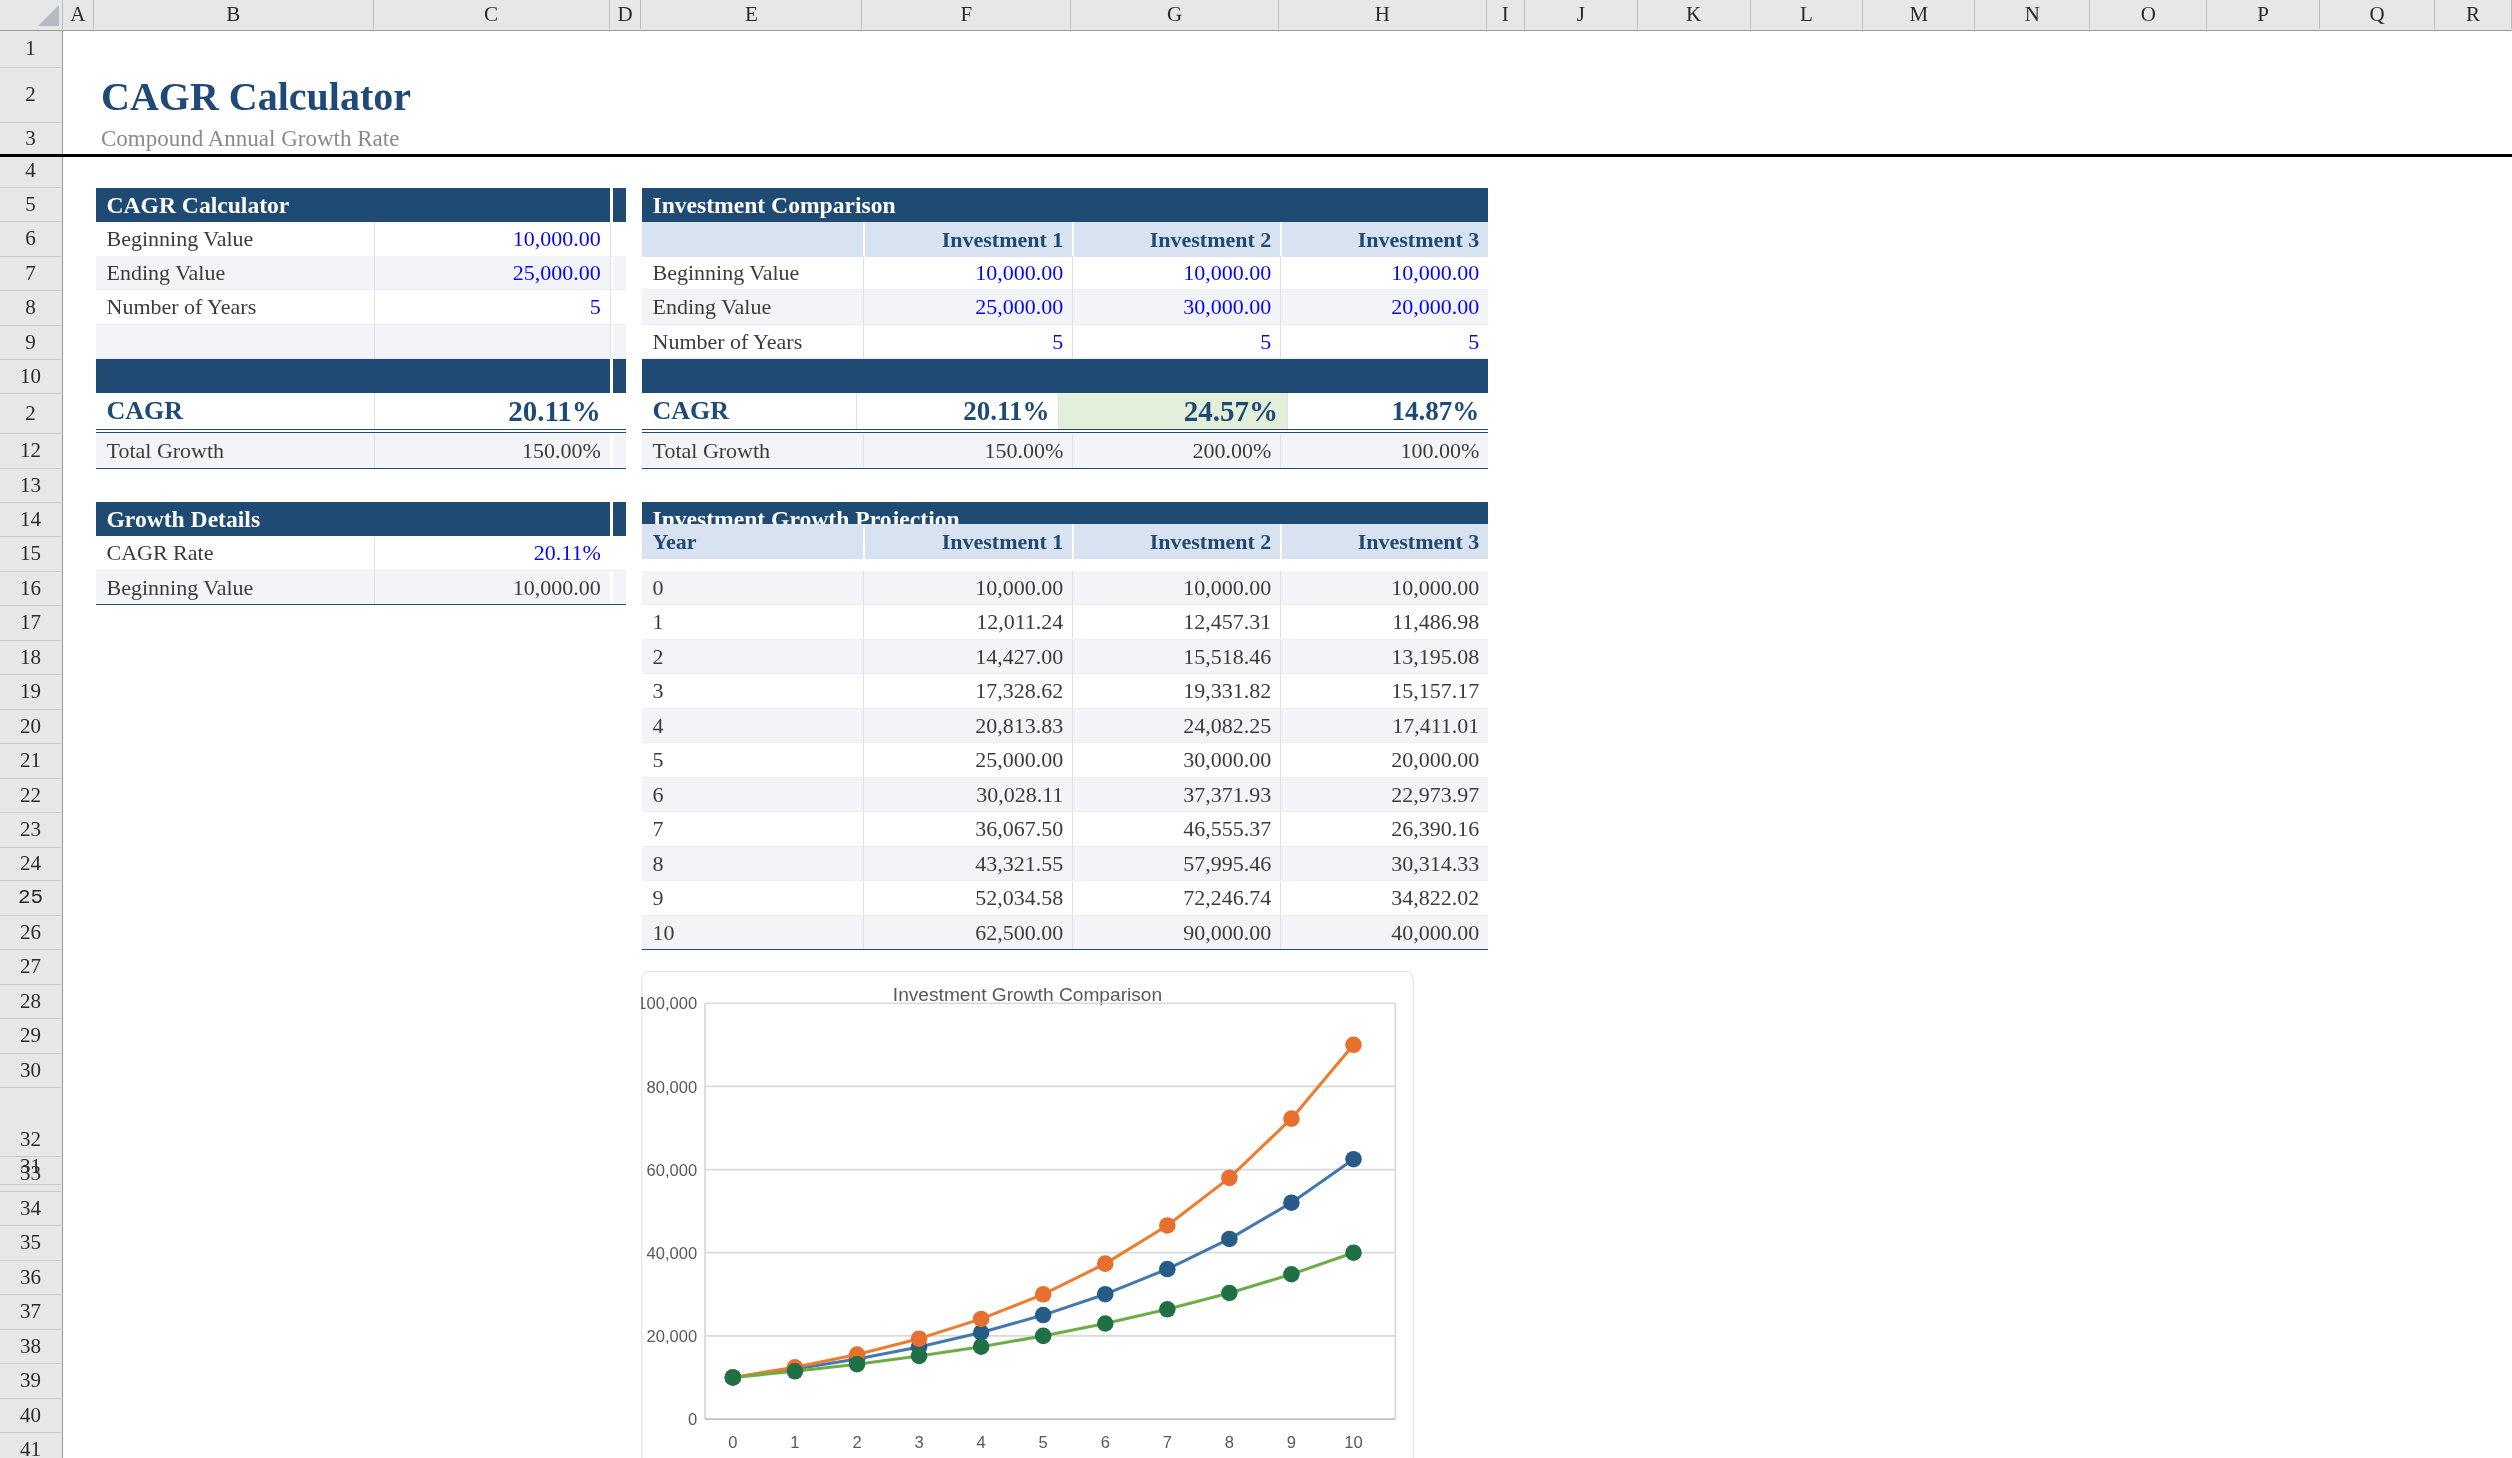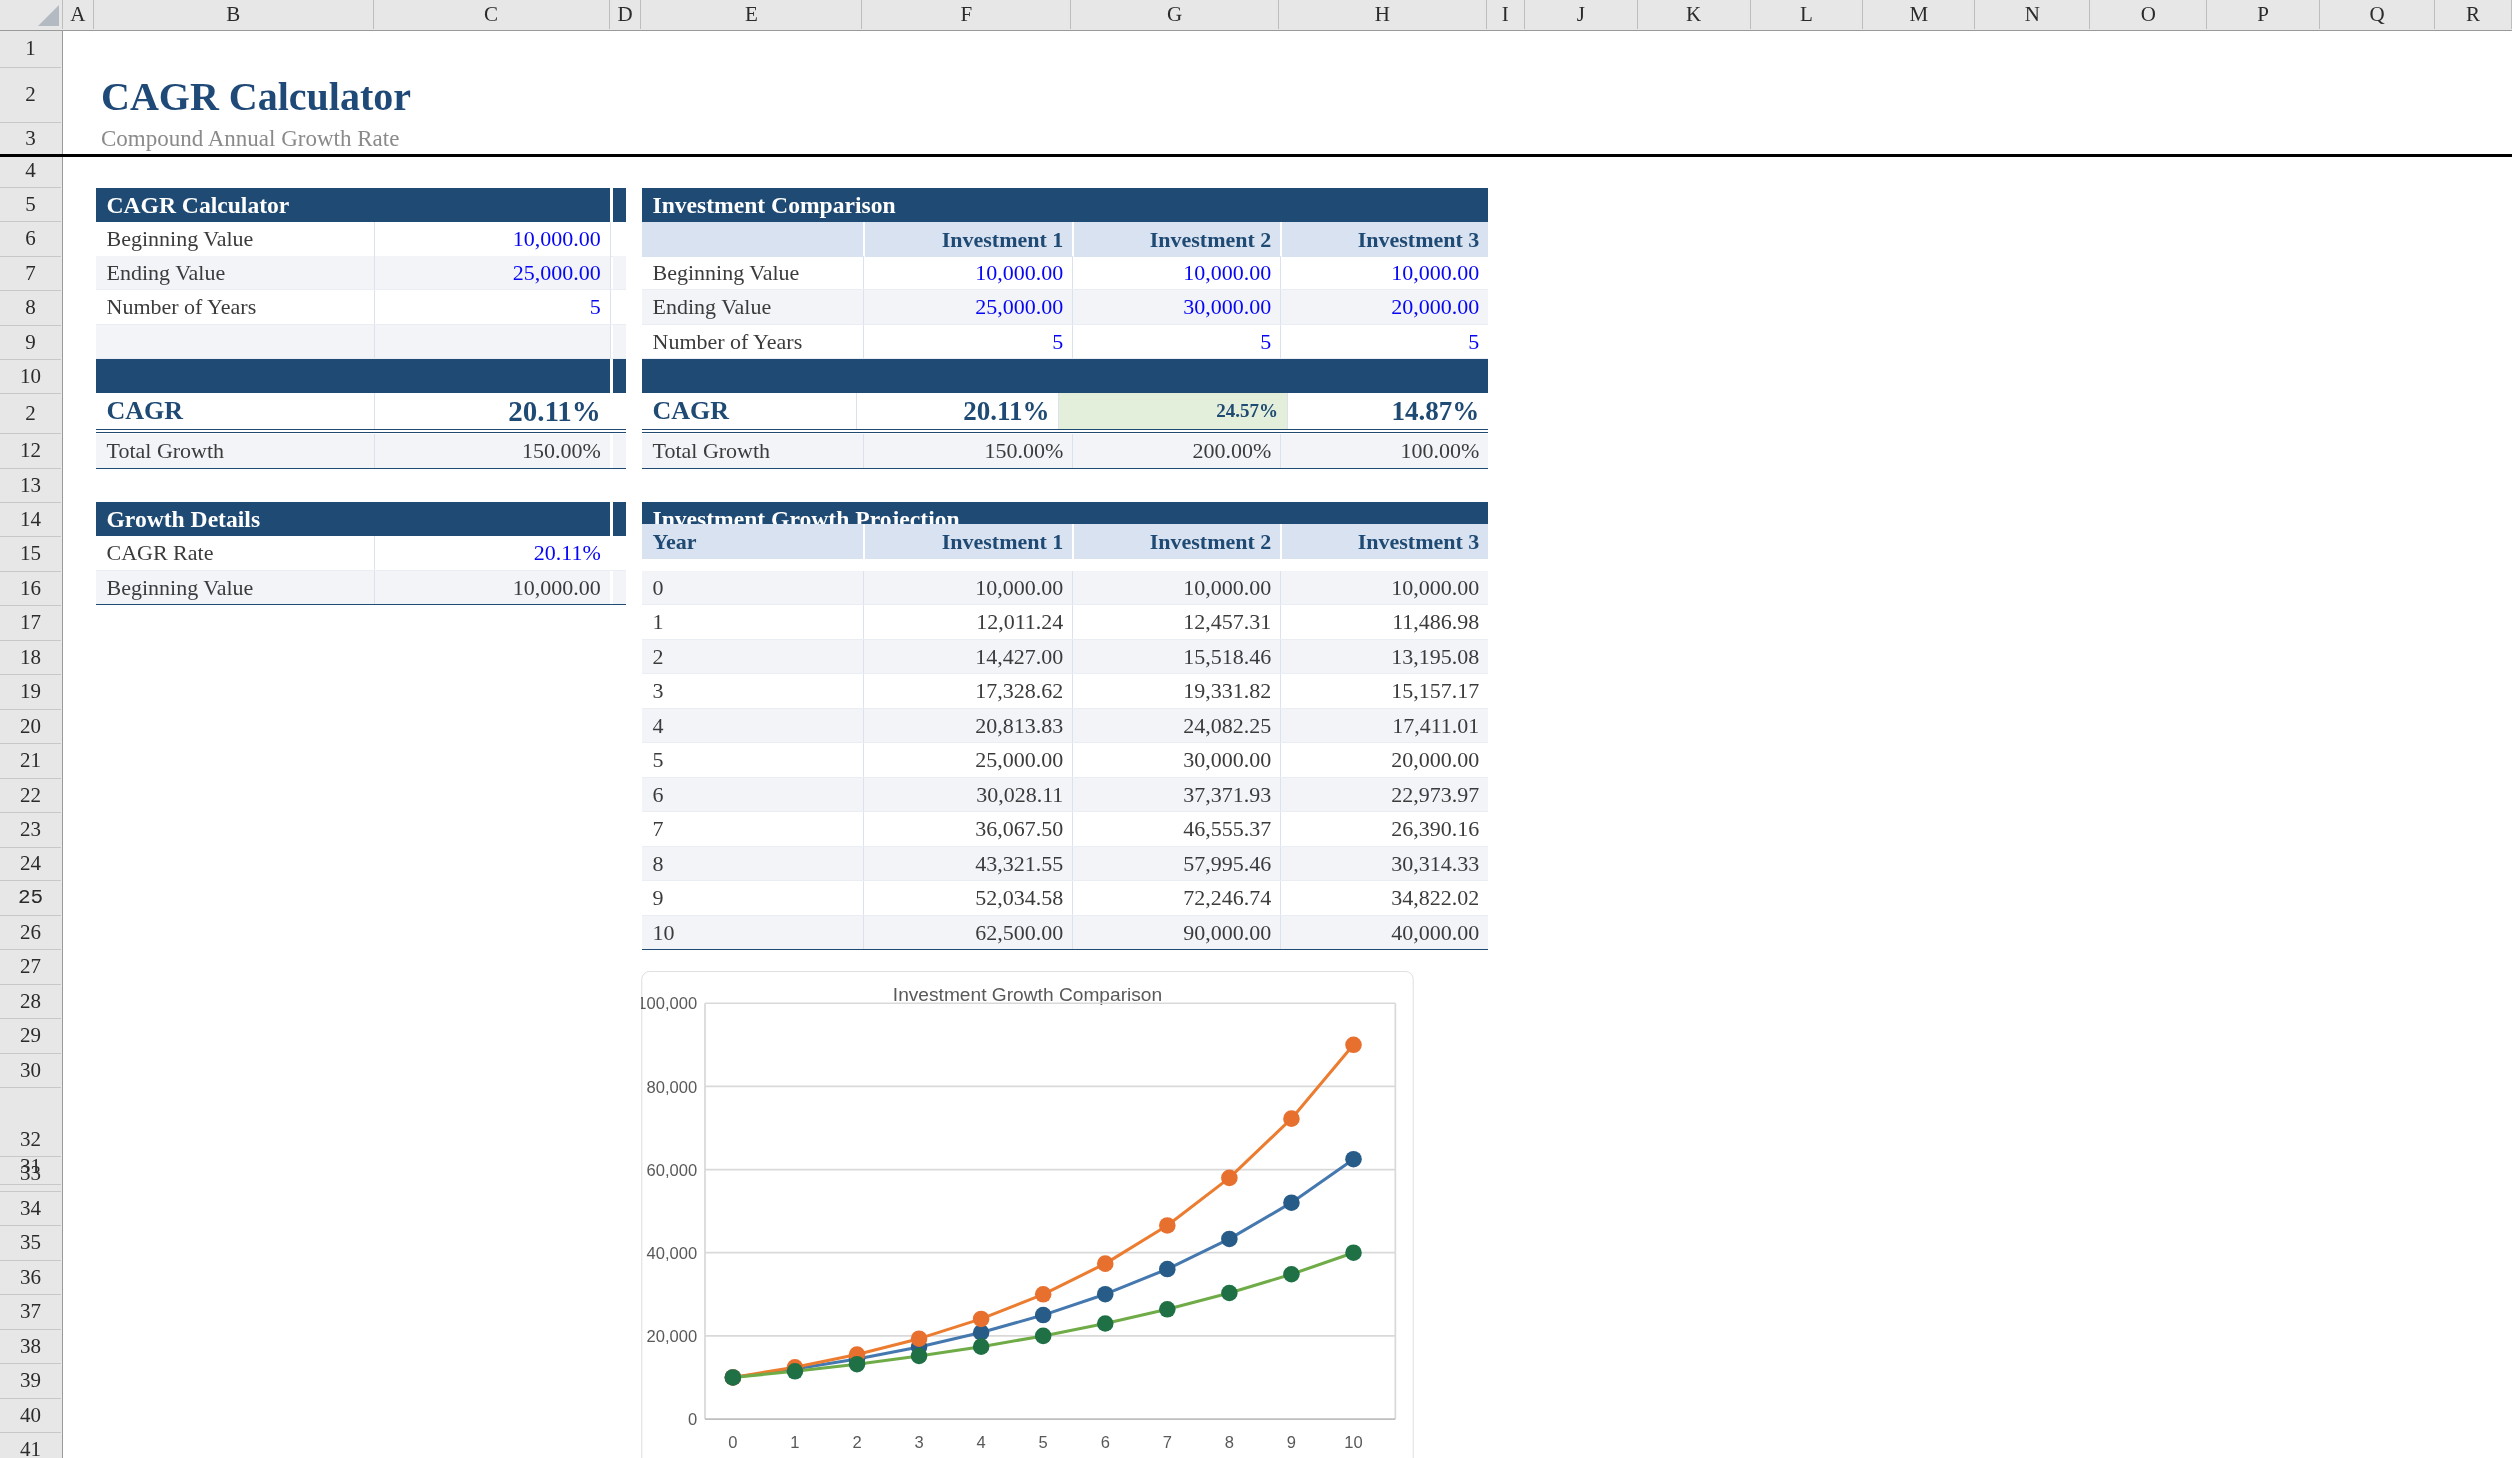--- a/index.html
+++ b/index.html
@@ -186,21 +186,21 @@
         <div class="tcell num vsep blueval" style="width: 209px;">5</div>
         <div class="tcell num vsep blueval" style="width: 208px;">5</div>
         <div class="tcell num vsep blueval" style="width: 208px;">5</div>
       </div>
       <div class="trow" style="top: 359px; height: 34px; left: 642px; width: 846px;">
         <div class="tcell band" style="width: 846px;"></div>
       </div>
       <div class="trow dblborder" style="top: 393px; height: 40px; left: 642px; width: 846px;">
         <div class="tcell lbl dark" style="width: 221px; font-size: 26px;">CAGR</div>
         <div class="tcell num vsep dark" style="width: 209px; font-size: 27px;">20.11%</div>
-        <div class="tcell num vsep dark greencell" style="width: 236px; font-size: 19px;">24.57%</div>
+        <div class="tcell num vsep dark greencell" style="width: 236px; font-size: 29px;">24.57%</div>
         <div class="tcell num vsep dark" style="width: 208px; font-size: 27px;">14.87%</div>
       </div>
       <div class="trow solidborder" style="top: 434px; height: 35px; left: 642px; width: 846px;">
         <div class="tcell lbl stripe" style="width: 221px;">Total Growth</div>
         <div class="tcell num vsep stripe" style="width: 209px;">150.00%</div>
         <div class="tcell num vsep stripe" style="width: 208px; padding-left: 9px;">200.00%</div>
         <div class="tcell num vsep stripe" style="width: 208px;">100.00%</div>
       </div>
       <div class="trow" style="top: 502px; height: 34px; left: 96px; width: 530px;">
         <div class="tcell band lbl" style="width: 514px;">Growth Details</div>

